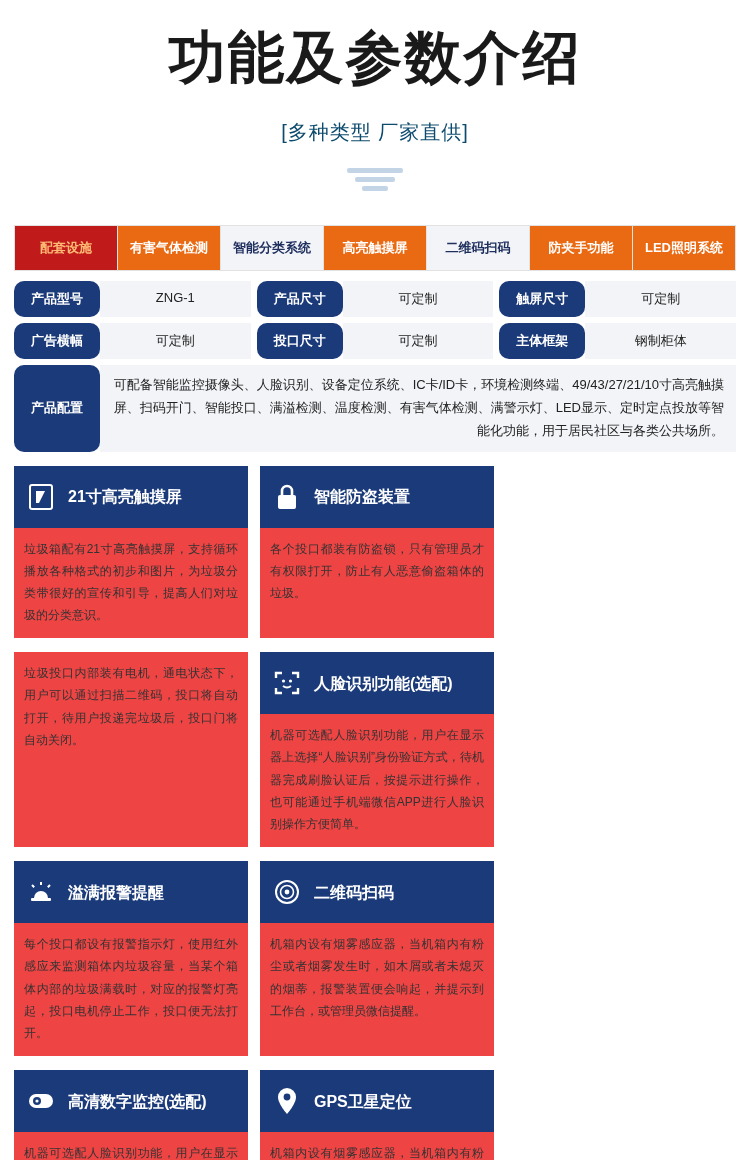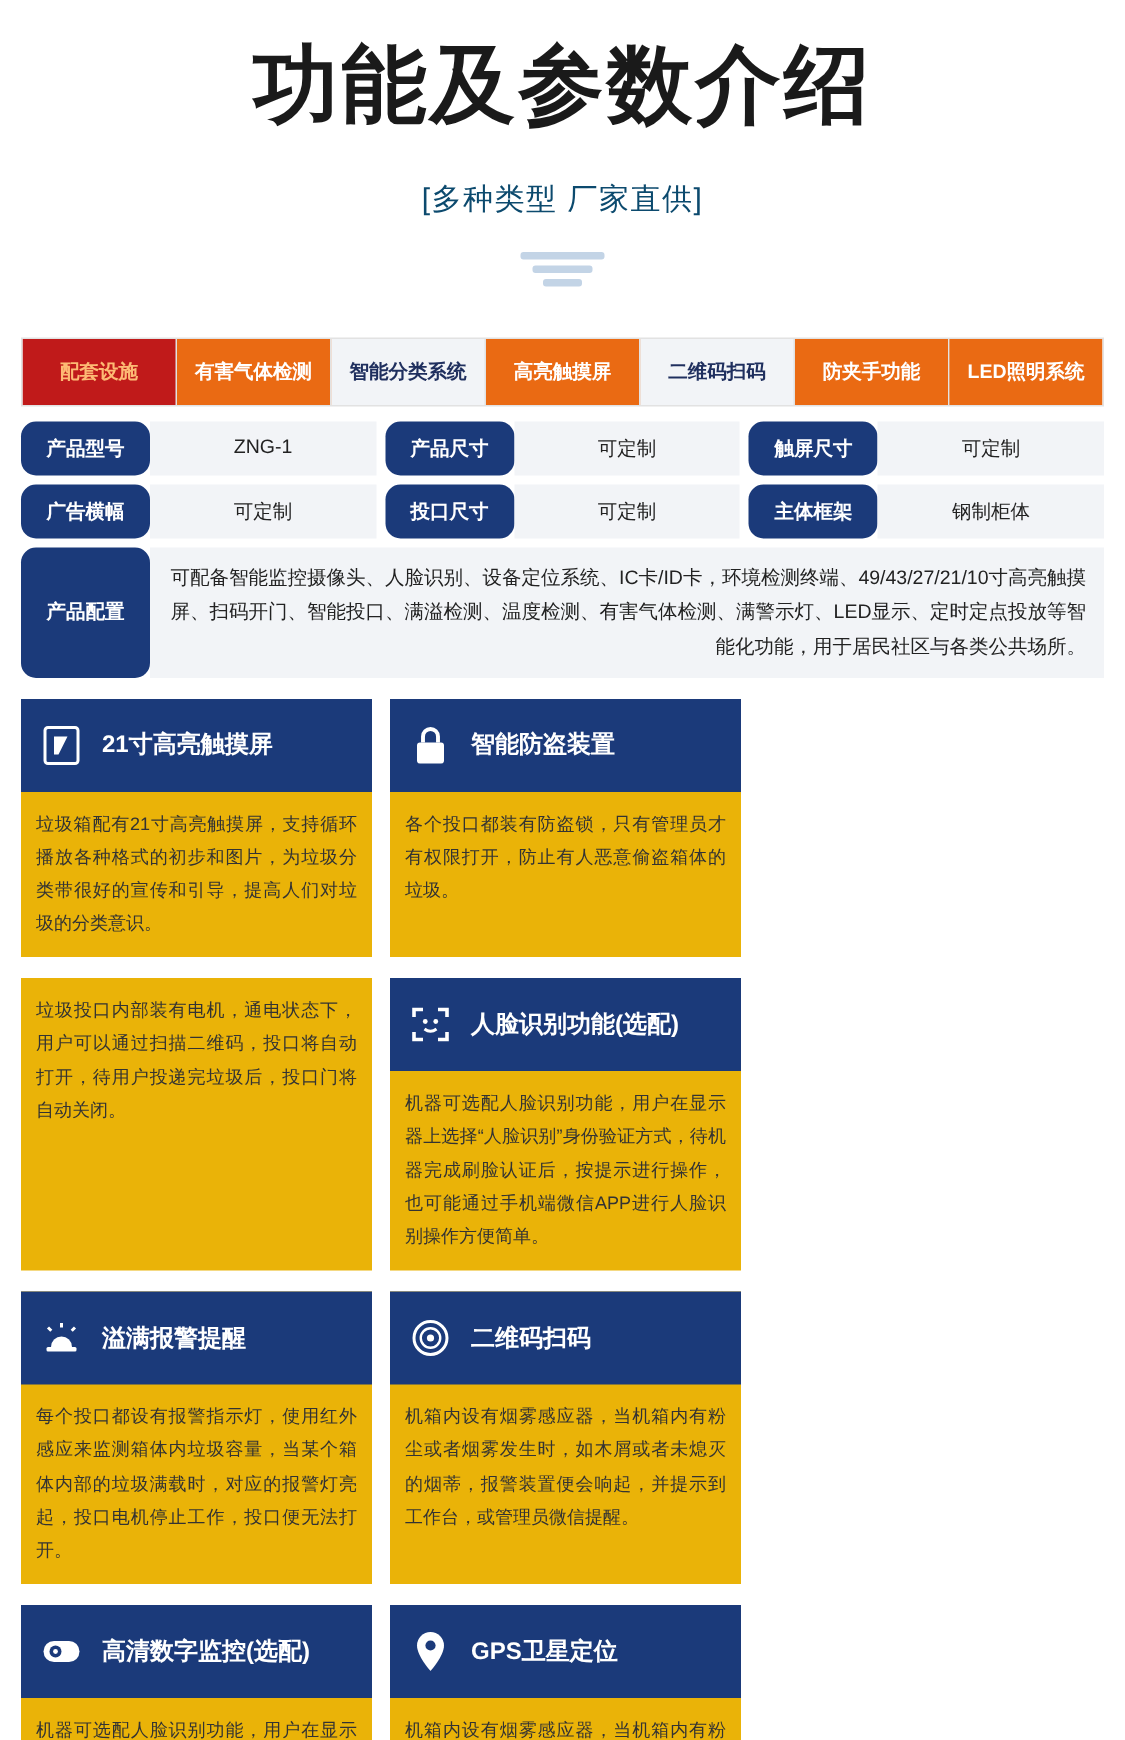--- a/index.html
+++ b/index.html
@@ -128,21 +128,21 @@
 
   
   .card-grid {
     display: flex;
     flex-wrap: wrap;
     margin: 14px 8px 0 8px;
   }
   .card {
     width: 234px;
     margin: 0 6px 14px 6px;
-    background: #eab308;
+    background: #ef4444;
     display: flex;
     flex-direction: column;
   }
   .card-head {
     background: #1b3a7a;
     color: #fff;
     display: flex;
     align-items: center;
     padding: 12px 10px;
     min-height: 62px;

